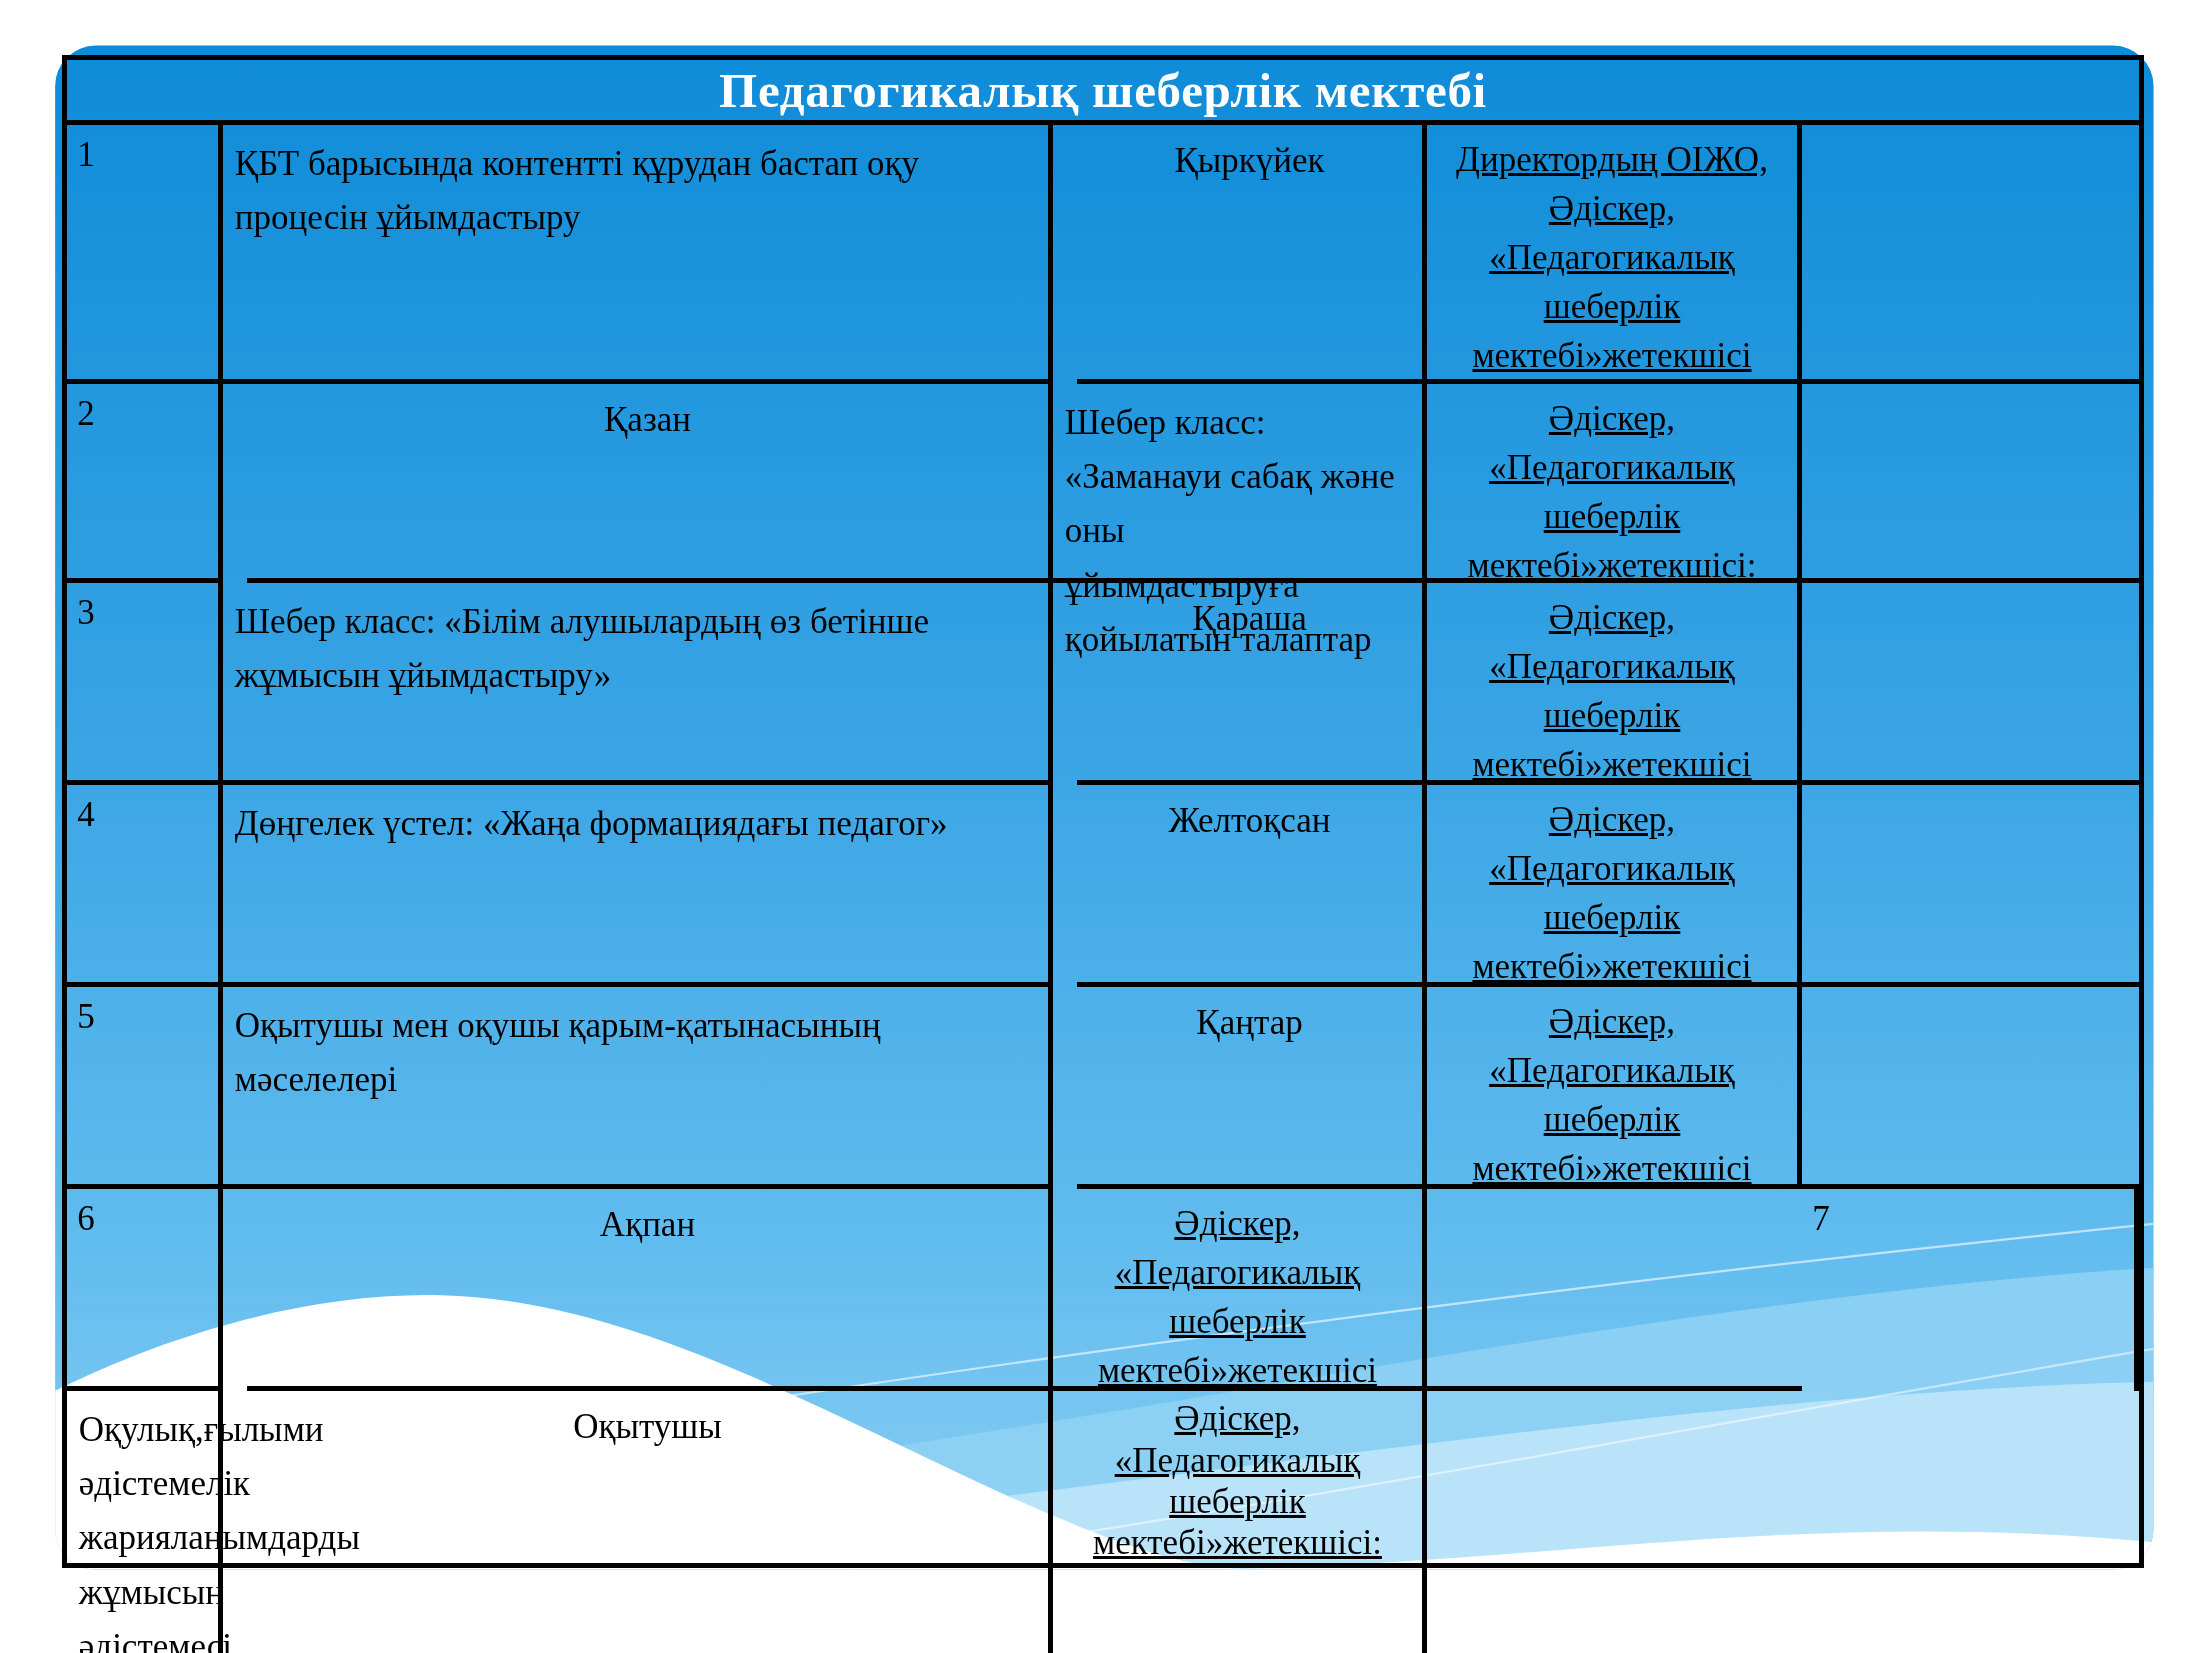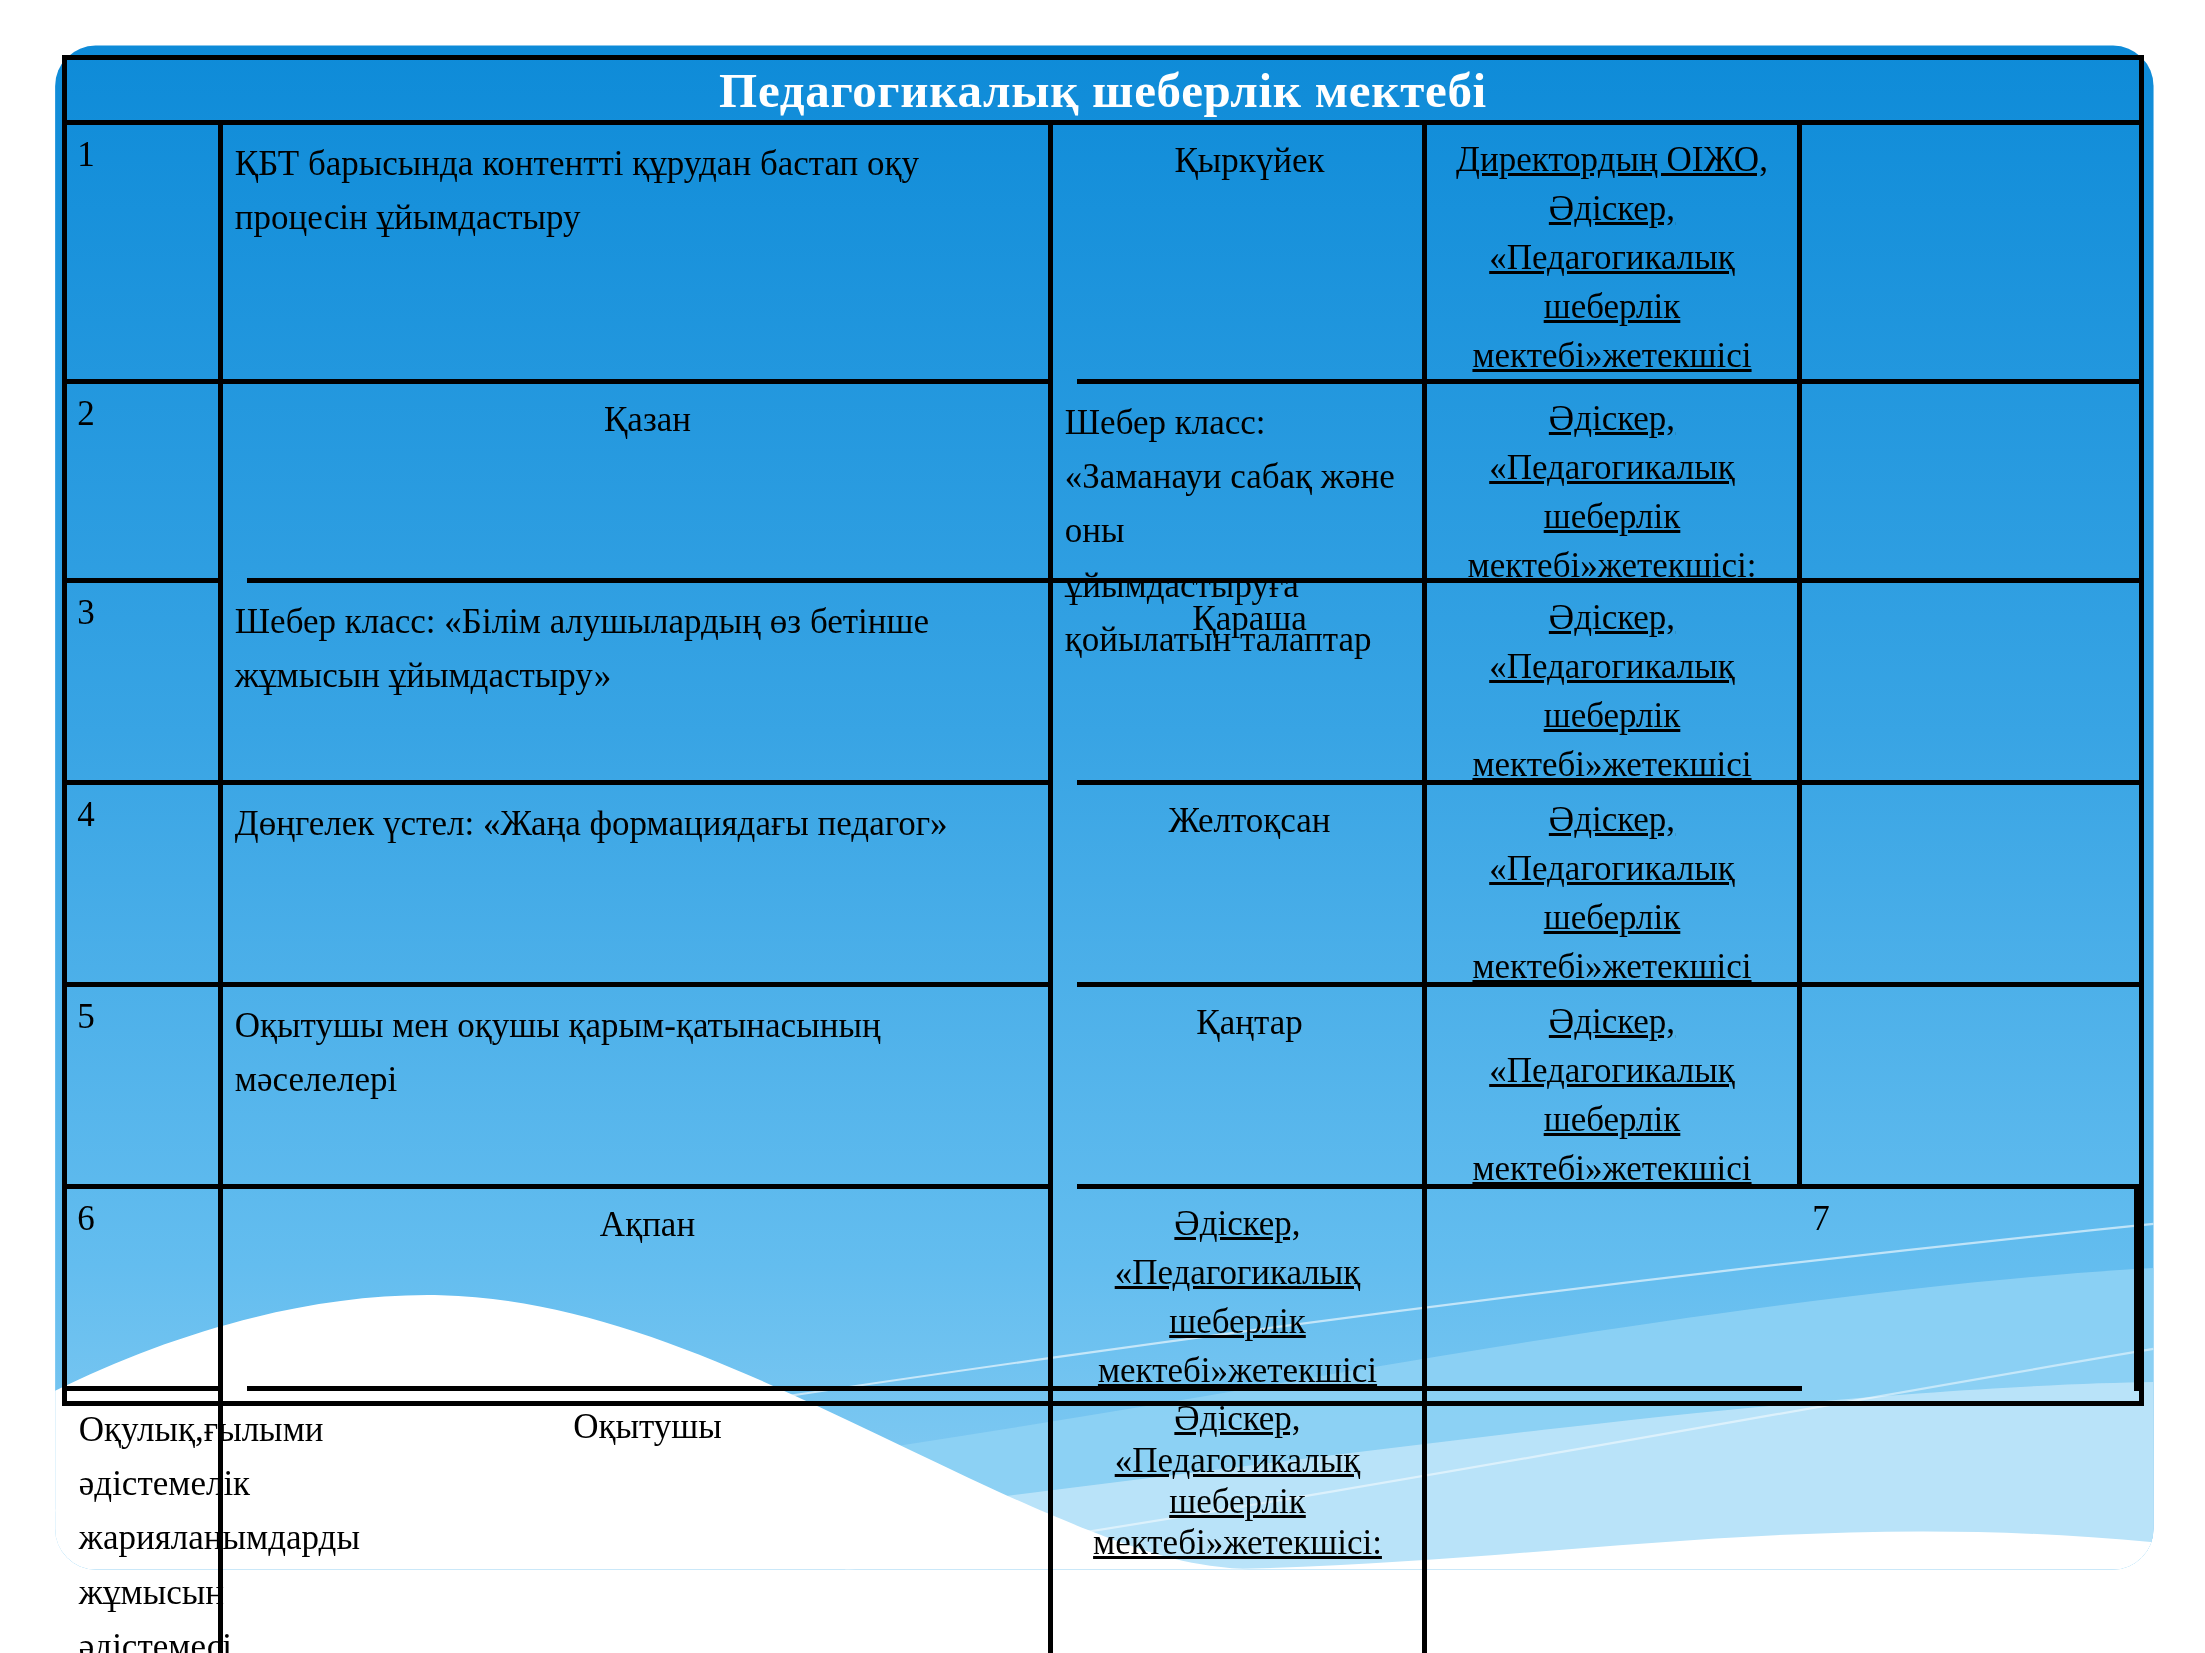--- a/index.html
+++ b/index.html
@@ -8,21 +8,21 @@
     --table-border:#000000; --title-text:#ffffff; --body-text:#000000;
   }
   html,body{margin:0;padding:0;}
   body{
     width:2205px;height:1654px;background:#ffffff;overflow:hidden;
     font-family:"Liberation Serif","DejaVu Serif",serif;
   }
   .stage{position:relative;width:2205px;height:1654px;}
   .bg{position:absolute;left:0;top:0;width:2205px;height:1654px;display:block;}
   .tablewrap{
-    position:absolute;left:62px;top:55px;width:2082px;height:1351px;
+    position:absolute;left:62px;top:55px;width:2082px;height:1513px;
     box-sizing:border-box;border:5.9px solid var(--table-border);
     display:grid;
     grid-template-columns:156px 830px 374px 375px 1fr;
     grid-template-rows:65px 259px 199px 202px 202px 202px 202px 1fr;
     color:var(--body-text);
   }
   .cell{
     box-sizing:border-box;
     border-right:5.9px solid var(--table-border);
     border-bottom:5.9px solid var(--table-border);

